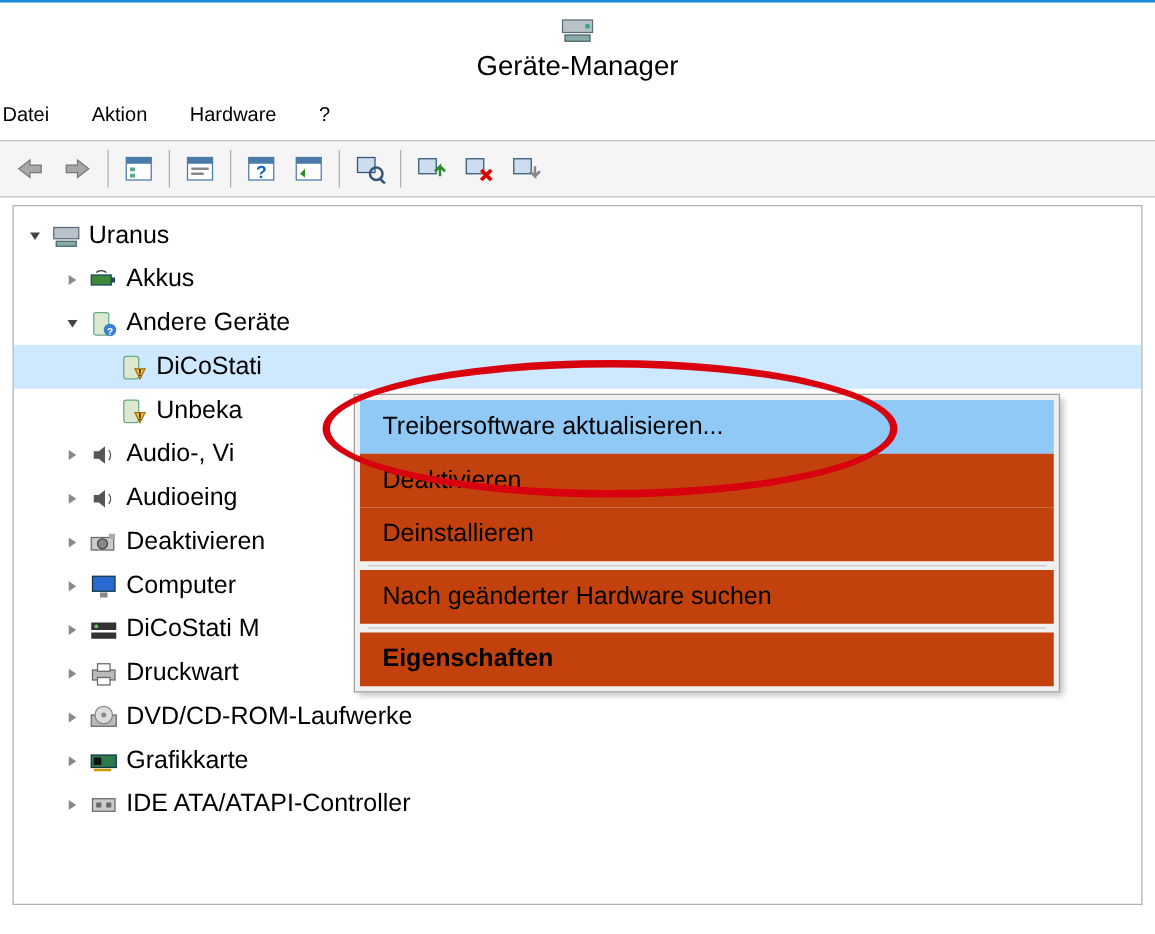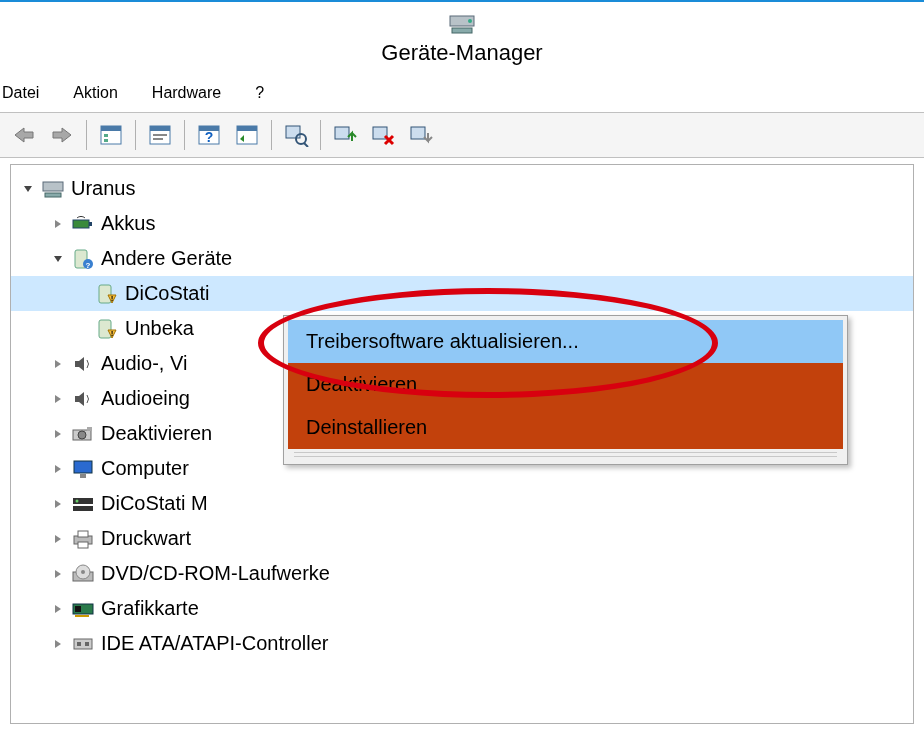--- a/index.html
+++ b/index.html
@@ -421,16 +421,18 @@
     <span>IDE ATA/ATAPI-Controller</span>
   </div>
 
 </div>
 
 <div class="context-menu">
   <div class="ctx-item highlight">Treibersoftware aktualisieren...</div>
   <div class="ctx-item">Deaktivieren</div>
   <div class="ctx-item">Deinstallieren</div>
   <div class="ctx-sep"></div>
+  <div class="ctx-item">Nach geänderter Hardware suchen</div>
   <div class="ctx-sep"></div>
+  <div class="ctx-item bold">Eigenschaften</div>
 </div>
 
 <div class="annot-ellipse" style="left:258px; top:288px; width:460px; height:110px;"></div>
 
 </body></html>

